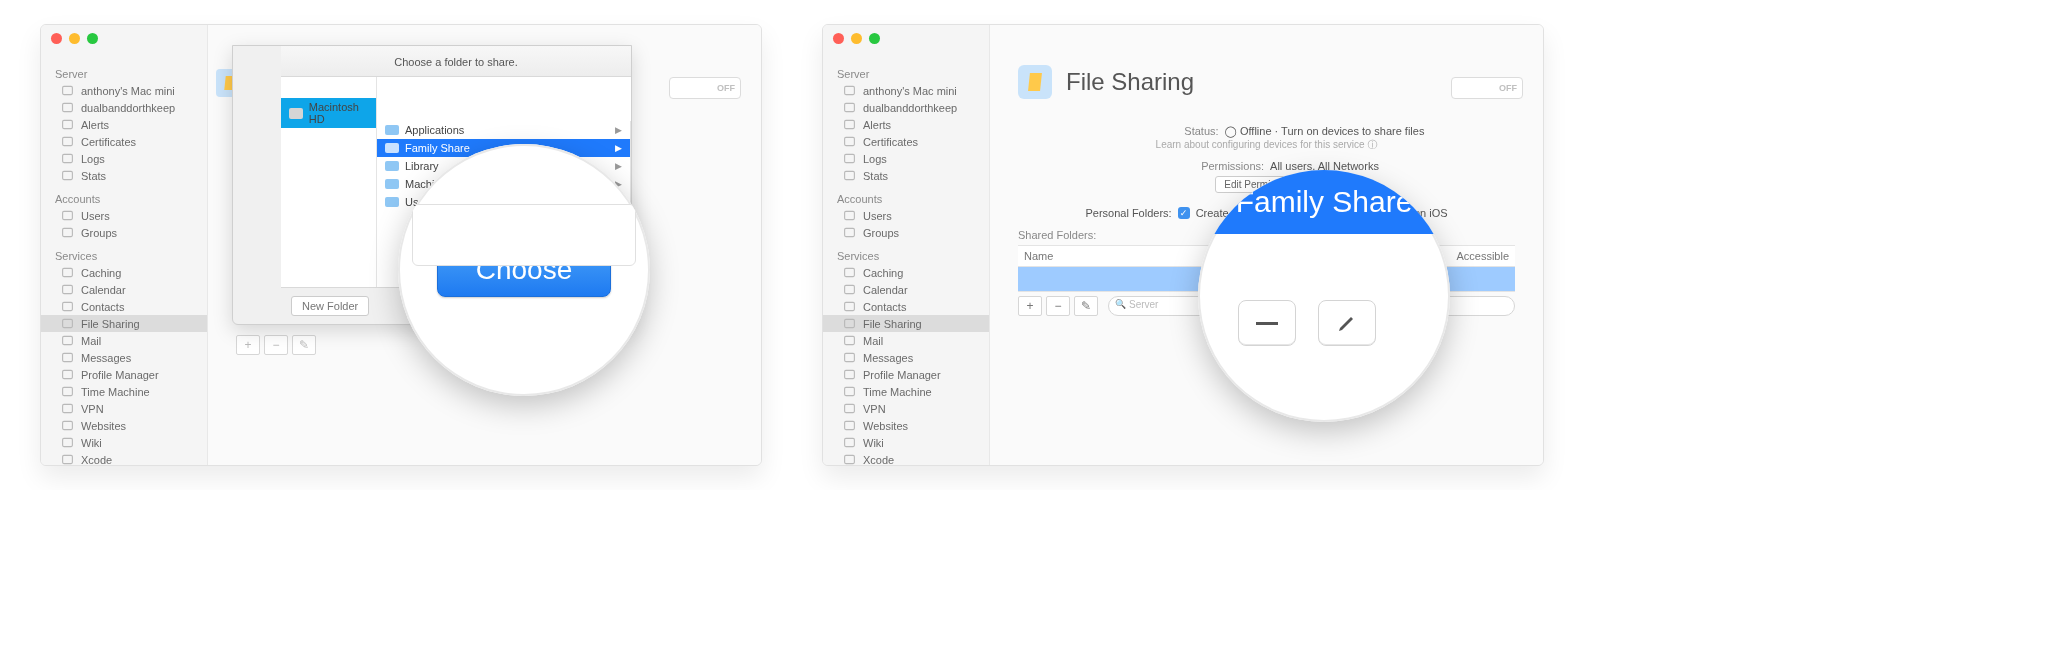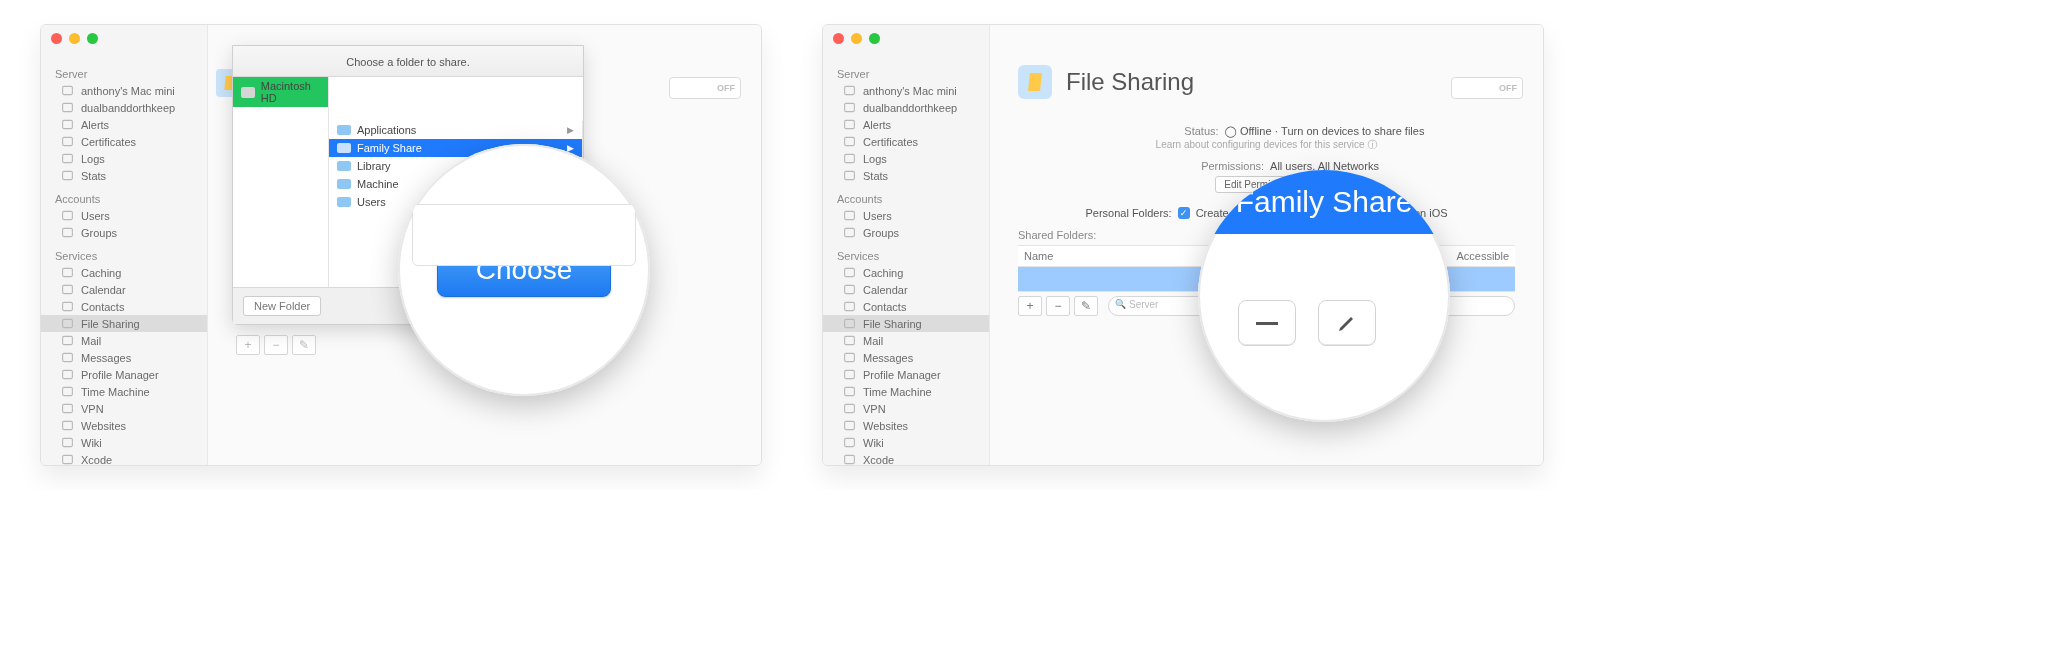--- a/index.html
+++ b/index.html
@@ -14,28 +14,28 @@
   .sb-group{margin-bottom:6px;}
   .sb-head{padding:3px 14px 2px;color:#8a8a8a;}
   .sb-item{display:flex;align-items:center;gap:7px;padding:2px 14px 2px 20px;color:#6a6a6a;cursor:default;}
   .sb-item.selected{background:#dcdcdc;}
   .sb-ico{width:13px;height:13px;display:inline-flex;align-items:center;justify-content:center;color:#bbb;flex:none;}
   .sb-ico svg{width:13px;height:13px;stroke:#b9b9b9;stroke-width:1.4;fill:none;}
   .content{flex:1;position:relative;background:#fafafa;}
   
   .toggle{position:absolute;top:52px;right:20px;width:72px;height:22px;background:#fff;border:1px solid #dcdcdc;border-radius:4px;display:flex;align-items:center;justify-content:flex-end;padding:0 5px;box-sizing:border-box;color:#c0c0c0;font-size:9px;font-weight:600;}
   
-  .sheet{position:absolute;top:20px;left:24px;width:350px;height:278px;background:#f0f0f0;border:1px solid #cfcfcf;border-radius:0 0 6px 6px;box-shadow:0 6px 20px rgba(0,0,0,0.15);display:flex;flex-direction:column;z-index:4;}
+  .sheet{position:absolute;top:20px;left:24px;width:350px;height:278px;background:#f0f0f0;border:1px solid #cfcfcf;border-radius:0 0 6px 6px;box-shadow:0 6px 20px rgba(0,0,0,0.15);display:flex;flex-direction:column;z-index:4;padding-left:48px;}
   .sheet-title{text-align:center;font-size:11px;color:#555;padding:10px 0 8px;background:linear-gradient(#f7f7f7,#ededed);border-bottom:1px solid #d9d9d9;}
   .sheet-body{flex:1;display:flex;background:#fff;}
   .sheet-col{box-sizing:border-box;}
   .sheet-col.c1{width:96px;border-right:1px solid #e4e4e4;}
   .sheet-col.c2{flex:1;border-right:1px solid #e4e4e4;margin-top:44px;}
   .sheet-row{display:flex;align-items:center;gap:6px;padding:3px 8px;font-size:11px;color:#444;}
-  .sheet-row.sel1{background:#22c55e;}
+  .sheet-row.sel1{background:#0ea5e9;margin-top:21px;}
   .sheet-row.sel2{background:#1f7afc;color:#fff;}
   .sheet-row .chev{margin-left:auto;color:#999;font-size:9px;}
   .sheet-row.sel2 .chev{color:#fff;}
   .sheet-fico{width:14px;height:10px;background:#8fc7f4;border-radius:2px;flex:none;}
   .sheet-row.sel2 .sheet-fico{background:#c9e1ff;}
   .hdd-ico{width:16px;height:11px;background:#d5d5d5;border-radius:2px;}
   .sheet-foot{display:flex;align-items:center;padding:8px 10px;background:#f0f0f0;border-top:1px solid #d9d9d9;gap:10px;}
   .sheet-newf{background:#fff;border:1px solid #ccc;border-radius:3px;padding:3px 10px;font-size:11px;color:#777;}
   
   .peek-icon{position:absolute;top:44px;left:8px;width:28px;height:28px;background:#c9e3fa;border-radius:4px;display:flex;align-items:center;justify-content:center;}

